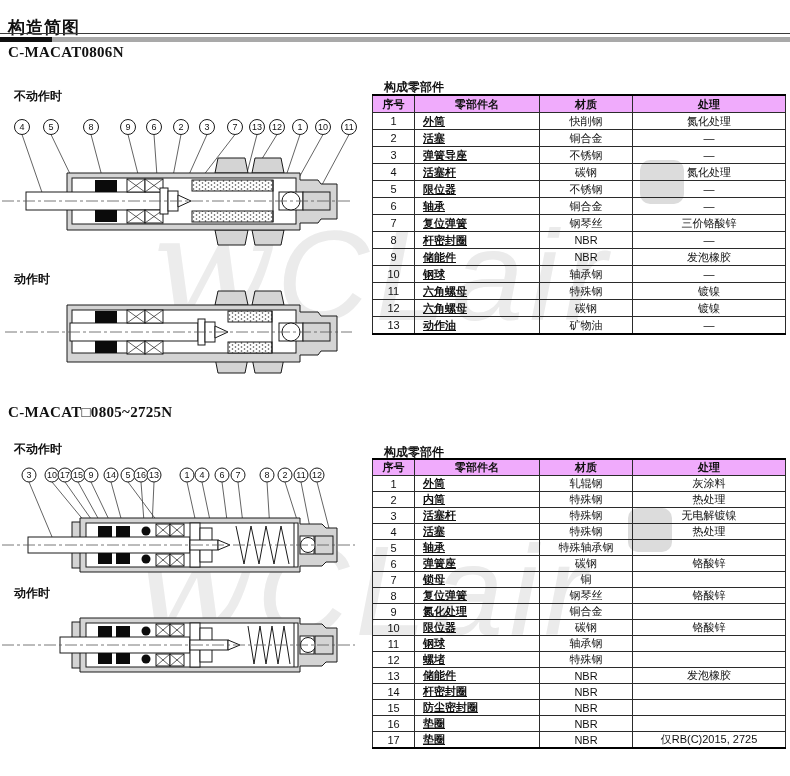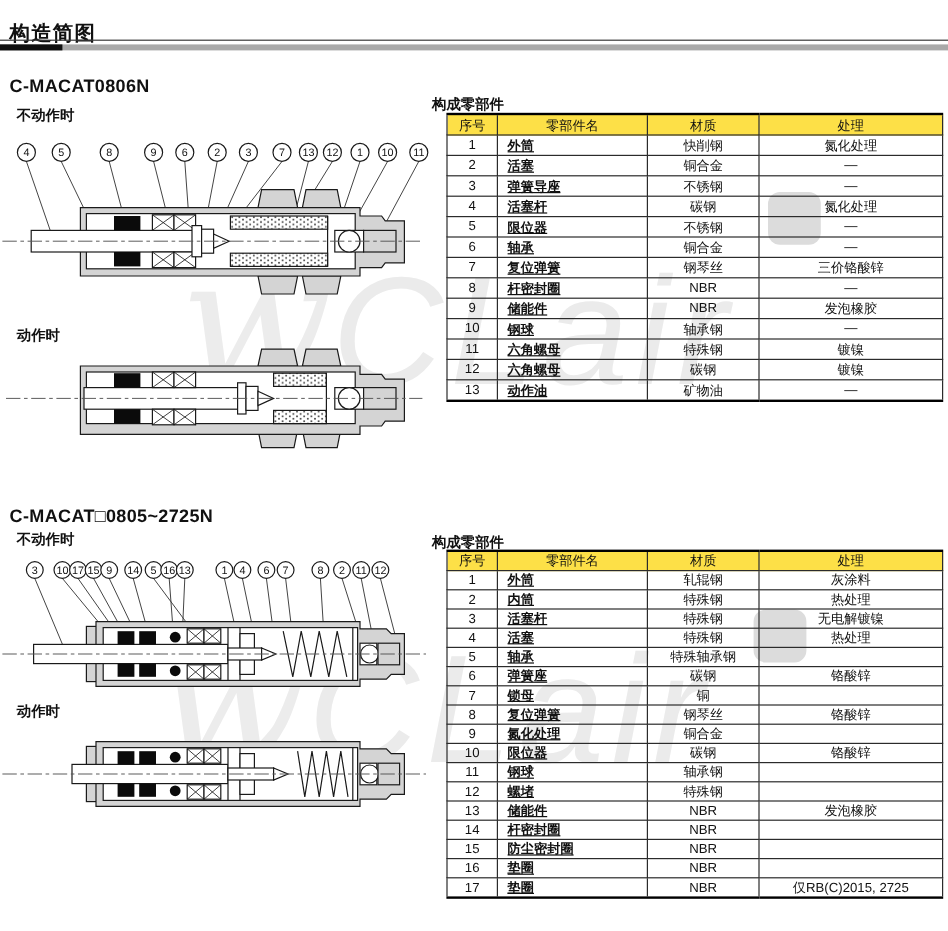--- a/index.html
+++ b/index.html
@@ -11,25 +11,25 @@
   .rule-bar{position:absolute;left:0;top:37px;width:790px;height:5px;background:#a9a9a9;}
   .rule-bar .dark{position:absolute;left:0;top:0;width:52px;height:5px;background:#111;display:block;}
   
   .wm{position:absolute;z-index:0;white-space:nowrap;pointer-events:none;color:#ebebeb;
       font-style:italic;font-weight:normal;font-size:128px;line-height:1;letter-spacing:6px;}
   .wm .pre{font-family:"DejaVu Serif",serif;font-size:148px;letter-spacing:0;color:#ececec;}
   .wm-dot{position:absolute;z-index:0;width:44px;height:44px;border-radius:10px;background:#dcdcdc;pointer-events:none;}
   
   .model{position:absolute;left:8px;font-size:15px;font-weight:bold;z-index:2;letter-spacing:.3px;}
   .state-label{position:absolute;left:14px;font-size:12px;font-weight:bold;z-index:2;}
-  .parts-title{position:absolute;left:360px;font-size:12px;font-weight:bold;z-index:2;}
+  .parts-title{position:absolute;left:384px;font-size:12px;font-weight:bold;z-index:2;}
   
   table.parts{position:absolute;left:372px;width:413px;border-collapse:collapse;z-index:1;
               table-layout:fixed;font-size:11px;}
-  table.parts th{background:#fde047;font-weight:normal;border:1px solid #2b2b2b;border-top:2px solid #000;padding:0;}
+  table.parts th{background:#f0abfc;font-weight:bold;border:1px solid #2b2b2b;border-top:2px solid #000;padding:0;}
   table.parts td{border:1px solid #2b2b2b;padding:0;text-align:center;overflow:hidden;white-space:nowrap;}
   table.parts tr:last-child td{border-bottom:2px solid #000;}
   table.t1 th,table.t1 td{height:16px;}
   table.t2 th,table.t2 td{height:15px;}
   table.parts td.col1{text-align:left;padding-left:8px;font-weight:bold;text-decoration:underline;}
   
   svg.diagram{position:absolute;left:0;z-index:1;}
   .body-fill{fill:#d4d4d4;stroke:#1a1a1a;stroke-width:1;}
   .white-fill{fill:#fff;stroke:#1a1a1a;stroke-width:1;}
   .seal{fill:#0b0b0b;stroke:none;}
@@ -49,21 +49,21 @@
   <div class="wm-dot" style="left:640px;top:160px;"></div>
   <div class="wm" style="left:130px;top:510px;"><span class="pre">w</span><span>CLair</span></div>
   <div class="wm-dot" style="left:628px;top:508px;"></div>
 
   <div class="page-title">构造简图</div>
   <div class="rule-thin"></div>
   <div class="rule-bar">
       <span class="dark"></span>
     </div>
 
-  <div class="model" style="top:64px;">C-MACAT0806N</div>
+  <div class="model" style="top:44px;font-family:Liberation Serif, serif;">C-MACAT0806N</div>
   <div class="state-label" style="top:88px;">不动作时</div>
 
   <svg class="diagram" style="top:112px;" width="370" height="136" viewBox="0 0 370 136">
     <defs>
       <pattern id="stip1" width="6" height="4" patternUnits="userSpaceOnUse">
         <rect width="6" height="4" fill="#fff"></rect>
           <circle cx="1.5" cy="1" r="0.8" fill="#444"></circle>
           <circle cx="4.5" cy="3" r="0.8" fill="#444"></circle>
       </pattern>
     </defs>
@@ -315,21 +315,21 @@
         </tr>
         <tr>
           <td class="col0">13</td>
           <td class="col1">动作油</td>
           <td class="col2">矿物油</td>
           <td class="col3">—</td>
         </tr>
       </tbody>
     </table>
 
-  <div class="model" style="top:422px;">C-MACAT□0805~2725N</div>
+  <div class="model" style="top:404px;font-family:Liberation Serif, serif;">C-MACAT□0805~2725N</div>
   <div class="state-label" style="top:441px;">不动作时</div>
 
   <svg class="diagram" style="top:460px;" width="370" height="126" viewBox="0 0 370 126">
     <g>
       <line class="ld" x1="29" y1="22" x2="55" y2="84"></line>
         <line class="ld" x1="52" y1="22" x2="85" y2="62"></line>
       <line class="ld" x1="65" y1="22" x2="96" y2="66"></line>
         <line class="ld" x1="78" y1="22" x2="104" y2="69"></line>
       <line class="ld" x1="91" y1="22" x2="112" y2="66"></line>
         <line class="ld" x1="111" y1="22" x2="124" y2="69"></line>

